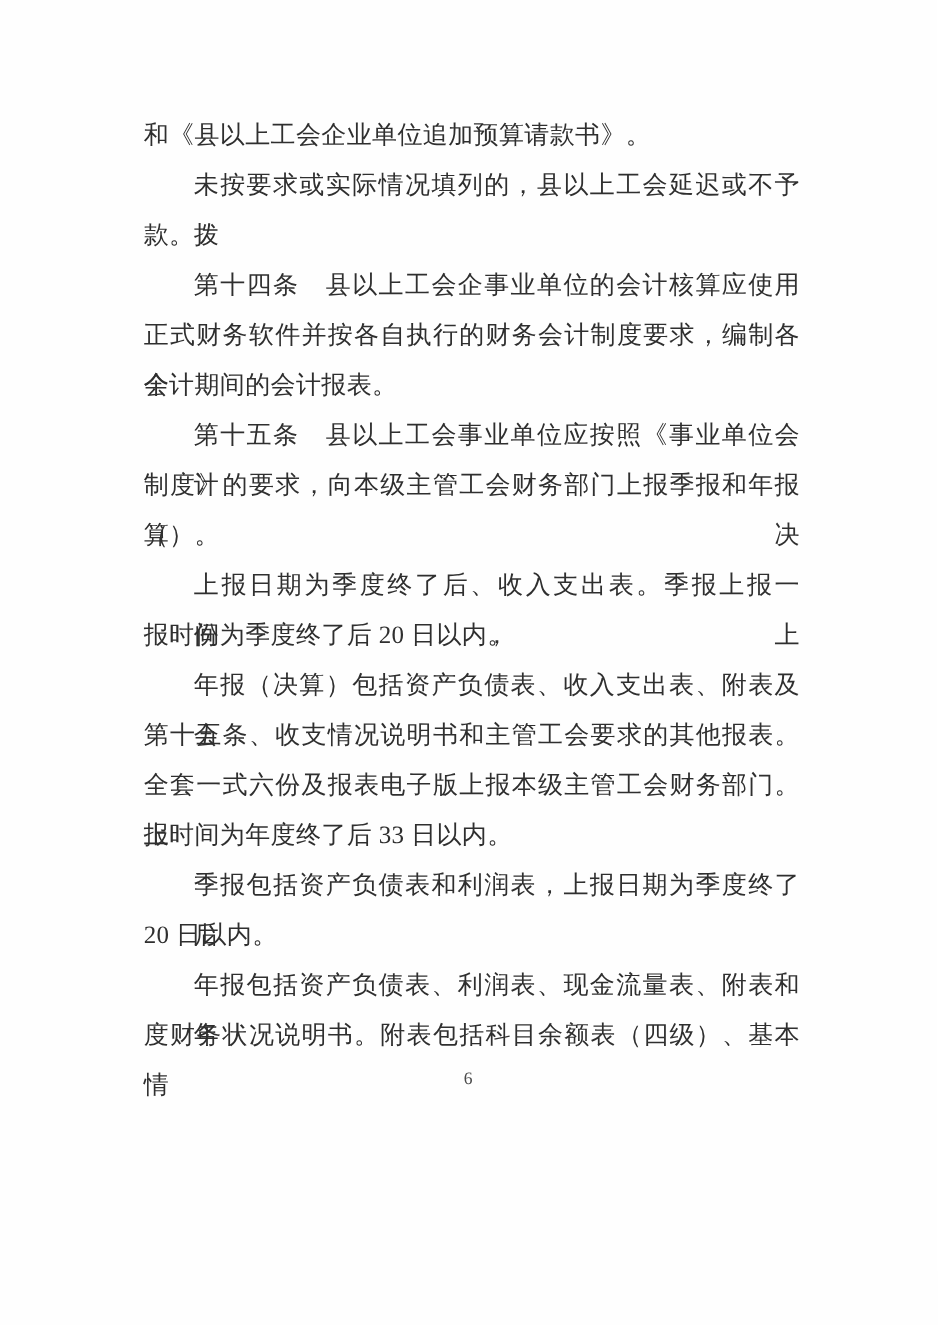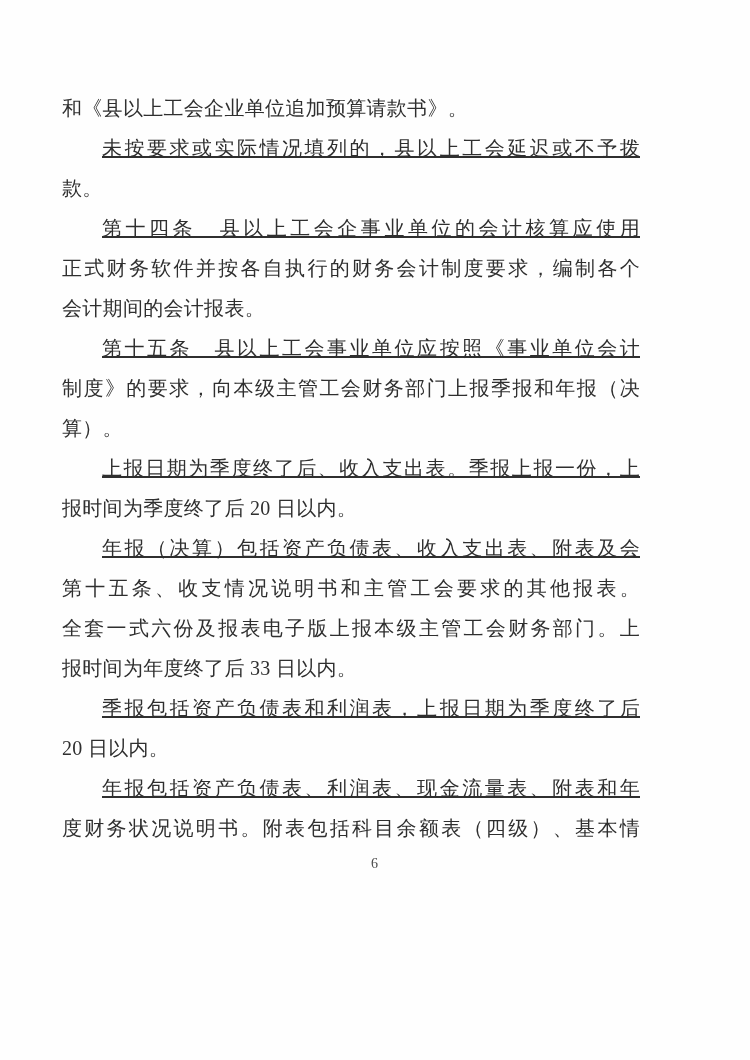--- a/index.html
+++ b/index.html
@@ -15,36 +15,35 @@
 
   .page {
     position: relative;
     width: 750px;
     height: 1060px;
     background: #fefefe;
     overflow: hidden;
   }
 
   .text-block {
-    padding: 88px 110px 0 62px;
+    padding: 88px 110px 0 115px;
     color: #2f2f2f;
   }
 
   .line {
     font-size: 20px;
     line-height: 40px;
     height: 40px;
     letter-spacing: 0.3px;
     white-space: nowrap;
   }
 
   
   .line.indent {
     padding-left: 40px;
-    text-decoration: underline;
   }
 
   
   .line.fill {
     white-space: normal;
     text-align: justify;
     text-align-last: justify;
   }
 
   .page-number {

